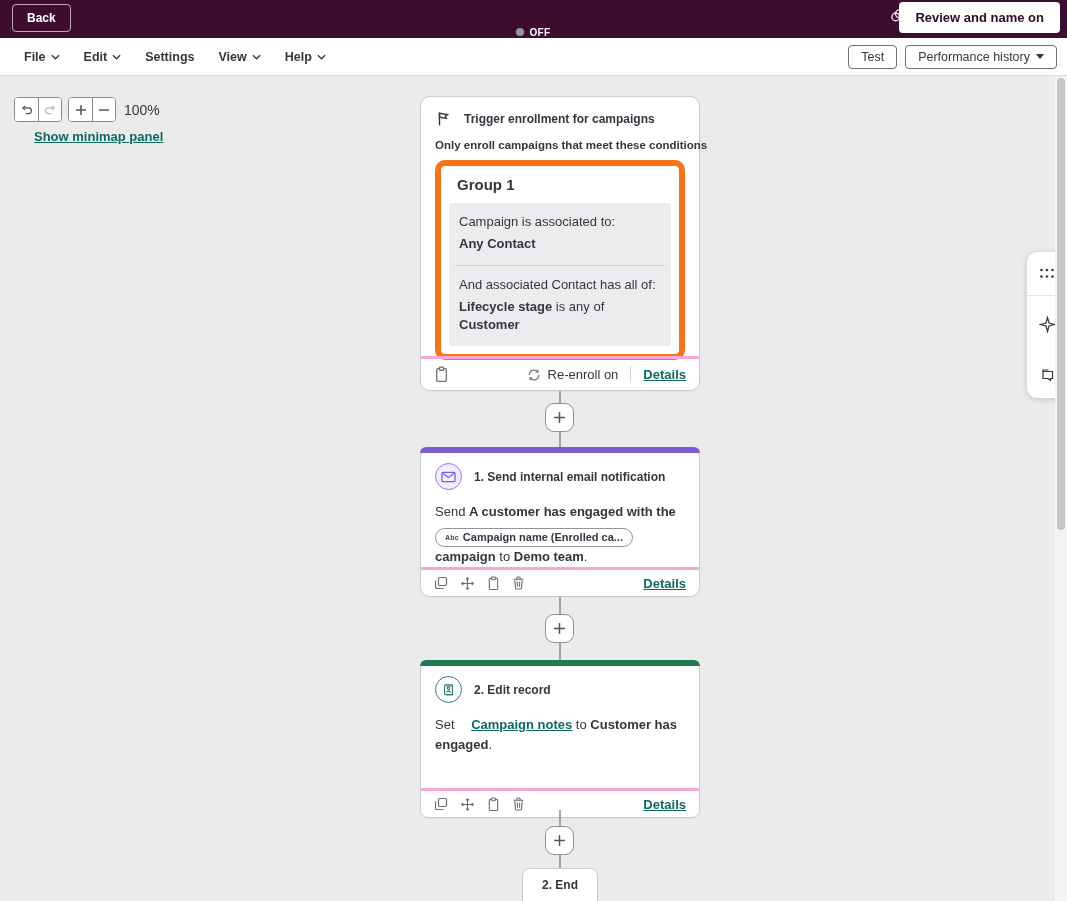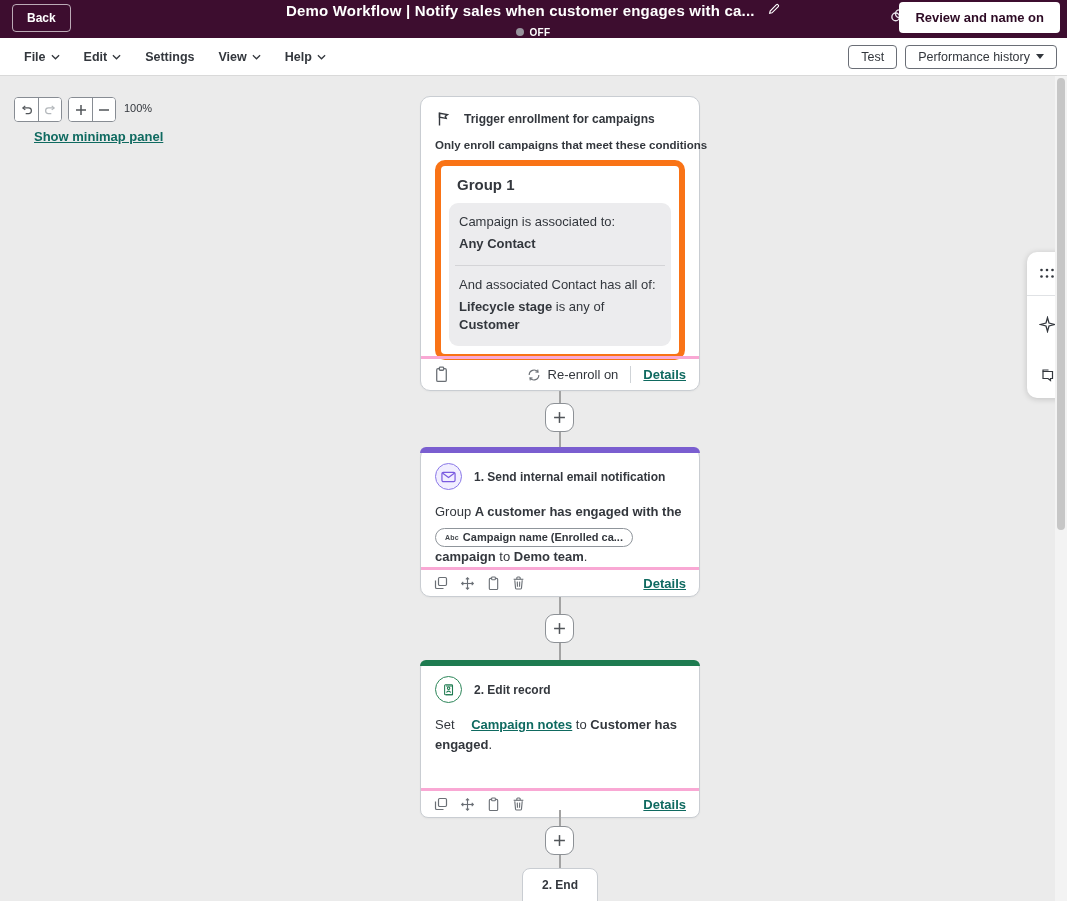--- a/index.html
+++ b/index.html
@@ -35,21 +35,21 @@
     border-top:5px solid #33373d; }
 
   
   .canvas { position:absolute; left:0; top:76px; width:1067px; height:825px; background:#ebebeb; }
   .ctrl-group { position:absolute; display:flex; background:#fff; border:1px solid #878c93; border-radius:4px; overflow:hidden; }
   .ctrl-btn { width:23px; height:23px; display:flex; align-items:center; justify-content:center; background:#fff;
     border:none; cursor:pointer; }
   .ctrl-btn + .ctrl-btn { border-left:1px solid #878c93; }
   .g-undo { left:14px; top:21px; }
   .g-zoom { left:68px; top:21px; }
-  .zoom-level { position:absolute; left:124px; top:26px; font-size:11px; color:#33373d; }
+  .zoom-level { position:absolute; left:124px; top:26px; font-size:14px; color:#33373d; }
   .minimap-link { position:absolute; left:34px; top:53px; font-size:13px; font-weight:700; color:#0f6a60;
     text-decoration:underline; cursor:pointer; }
 
   
   .card { position:absolute; left:420px; width:280px; background:#fff; border:1px solid #c9cdd2; border-radius:10px; }
   .node-card { box-shadow:0 1px 2px rgba(0,0,0,.04); }
   .accent { height:6px; border-radius:9px 9px 0 0; margin:-1px -1px 0 -1px; }
   .card-header { display:flex; align-items:center; gap:12px; padding:14px 14px 0 14px; }
   .card-title { font-size:12px; font-weight:700; color:#33373d; }
   .icon-circle { width:27px; height:27px; border-radius:50%; display:flex; align-items:center; justify-content:center; flex:0 0 auto; }
@@ -61,21 +61,21 @@
   .card-footer { position:absolute; left:0; right:0; bottom:0; height:29px; border-top:3px solid #f9a8d4;
     display:flex; align-items:center; padding:0 13px; gap:12px; }
   .foot-icon { color:#6a6f75; display:flex; align-items:center; cursor:pointer; }
   .details-link { margin-left:auto; font-size:13px; font-weight:700; color:#0f6a60; text-decoration:underline; cursor:pointer; }
 
   
   .trigger-card { top:20px; height:295px; }
   .trigger-sub { padding:12px 14px 0 14px; font-size:11.5px; font-weight:700; color:#33373d; white-space:nowrap; }
   .group-box { margin:9px 14px 0 14px; border:6px solid #f97316; border-radius:10px; background:#fff; padding:10px 8px 8px 8px; }
   .group-title { font-size:15px; font-weight:700; color:#33373d; padding:0 8px 10px 8px; }
-  .cond-block { background:#ececee; border-radius:9px; }
+  .cond-block { background:#ececee; border-radius:4px; }
   .cond-sec { padding:10px 10px 12px 10px; font-size:13px; color:#33373d; line-height:18px; }
   .cond-sec .val { font-weight:700; margin-top:4px; }
   .cond-div { height:1px; background:#d4d4d7; margin:0 6px; }
   .trigger-footer { height:34px; }
   .reenroll { display:flex; align-items:center; gap:7px; margin-left:auto; font-size:13px; color:#33373d; cursor:pointer; }
   .vdiv { width:1px; height:17px; background:#cfd3d7; }
   .trigger-footer .details-link { margin-left:0; }
 
   
   .vline { position:absolute; width:2px; background:#a3a3a3; left:559px; }
@@ -105,28 +105,20 @@
 
   
   .sb-track { position:absolute; right:0; top:76px; width:12px; height:825px; background:#f3f3f3; z-index:40; }
   .sb-thumb { position:absolute; right:2px; top:2px; width:8px; height:452px; background:#c6c6c6; border-radius:4px; cursor:pointer; }
 </style>
 </head>
 <body>
 
 <div class="topbar">
   <button class="back-btn">Back</button>
-  <div class="title-wrap">
-    <span class="wf-title">Demo Workflow | Notify sales when customer engages with ca...</span>
-    <span class="pencil">
-      <svg width="14" height="14" viewBox="0 0 16 16" fill="none" stroke="#fff" stroke-width="1.3">
-        <path d="M3 13 L3.6 10.3 L10.8 3.1 a1.1 1.1 0 0 1 1.6 0 l0.5 0.5 a1.1 1.1 0 0 1 0 1.6 L5.7 12.4 Z"></path>
-      </svg>
-    </span>
-  </div>
   <div class="status-row">
     <span class="status-inner">
       <span class="status-dot"></span>
       <span class="status-text">OFF</span>
     </span>
   </div>
   <span class="link-icon-btn">
     <svg width="17" height="17" viewBox="0 0 16 16" fill="none" stroke="#e8e2ea" stroke-width="1.3">
       <circle cx="6.3" cy="9.3" r="3.6"></circle>
       <circle cx="9.7" cy="6.3" r="3.6"></circle>
@@ -264,21 +256,21 @@
     <div class="card-header" style="padding-top:10px;">
       <span class="icon-circle ic-purple">
         <svg width="15" height="12" viewBox="0 0 16 12" fill="none" stroke="currentColor" stroke-width="1.3">
           <rect x="1" y="1" width="14" height="10" rx="1.5"></rect>
           <polyline points="1.5,1.8 8,6.5 14.5,1.8"></polyline>
         </svg>
       </span>
       <span class="card-title">1. Send internal email notification</span>
     </div>
     <div class="card-body">
-      <span>Group </span><span class="b">A customer has engaged with the </span><span class="token-pill">
+      <span>Send </span><span class="b">A customer has engaged with the </span><span class="token-pill">
           <span class="token-abc">Abc</span>
           <span class="token-text">Campaign name (Enrolled ca...</span>
         </span><span class="b"> campaign</span><span> to </span><span class="b">Demo team</span><span>.</span>
     </div>
     <div class="card-footer">
       <span class="foot-icon">
         <svg width="14" height="14" viewBox="0 0 14 14" fill="none" stroke="currentColor" stroke-width="1.2">
           <rect x="4.5" y="1.5" width="8" height="8" rx="1.2"></rect>
           <path d="M9.5 12.5 H2.8 A1.3 1.3 0 0 1 1.5 11.2 V4.5"></path>
         </svg>

